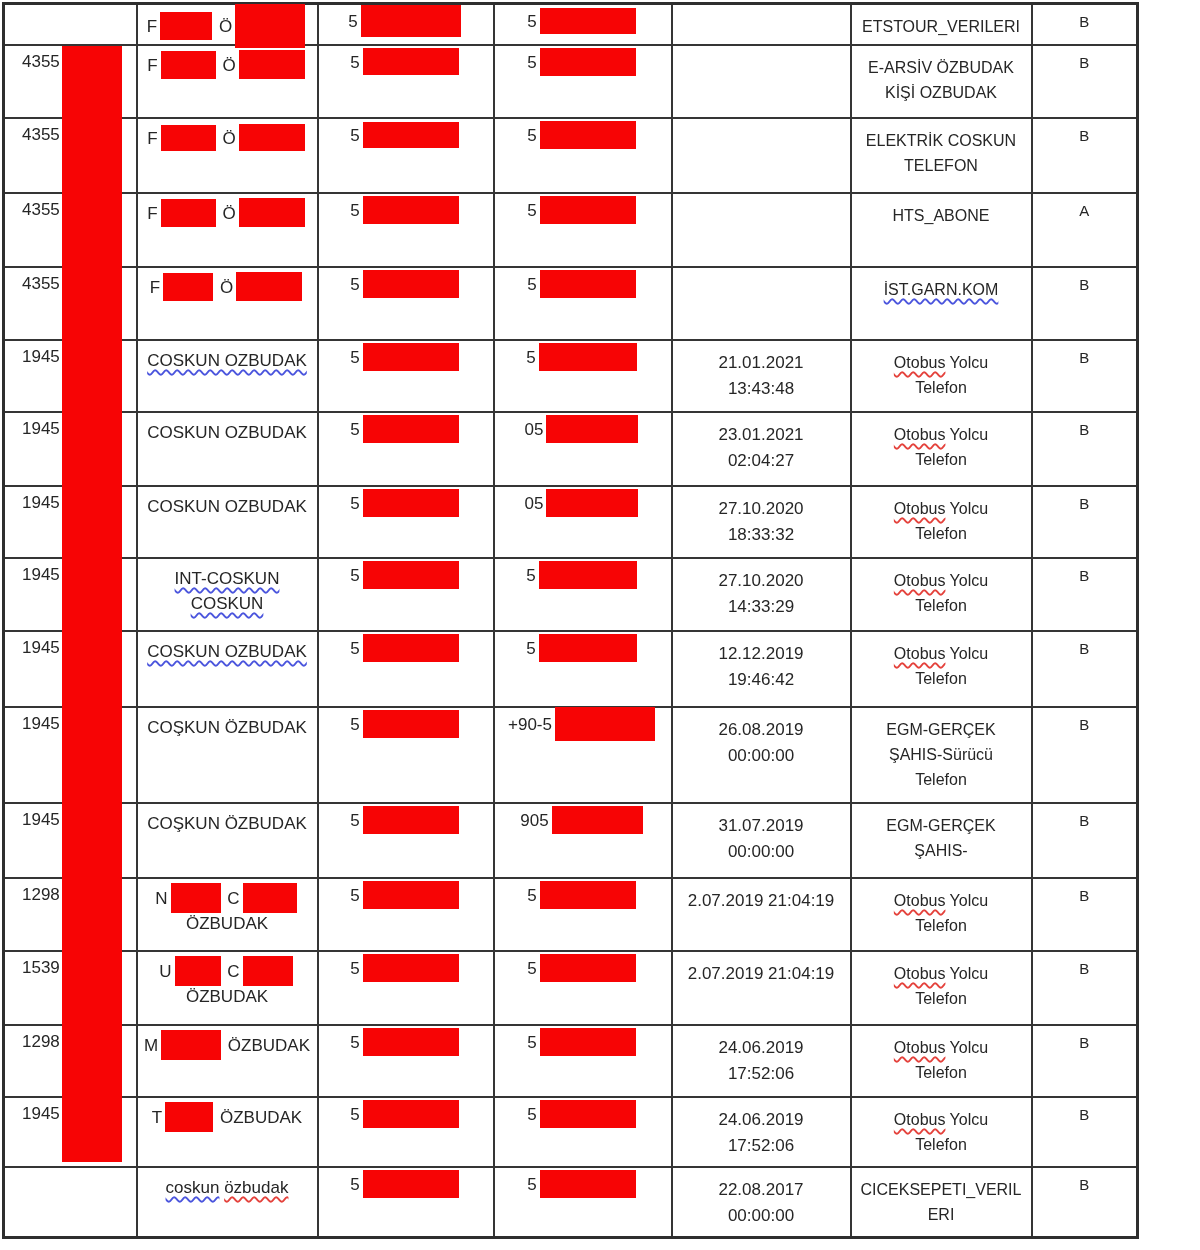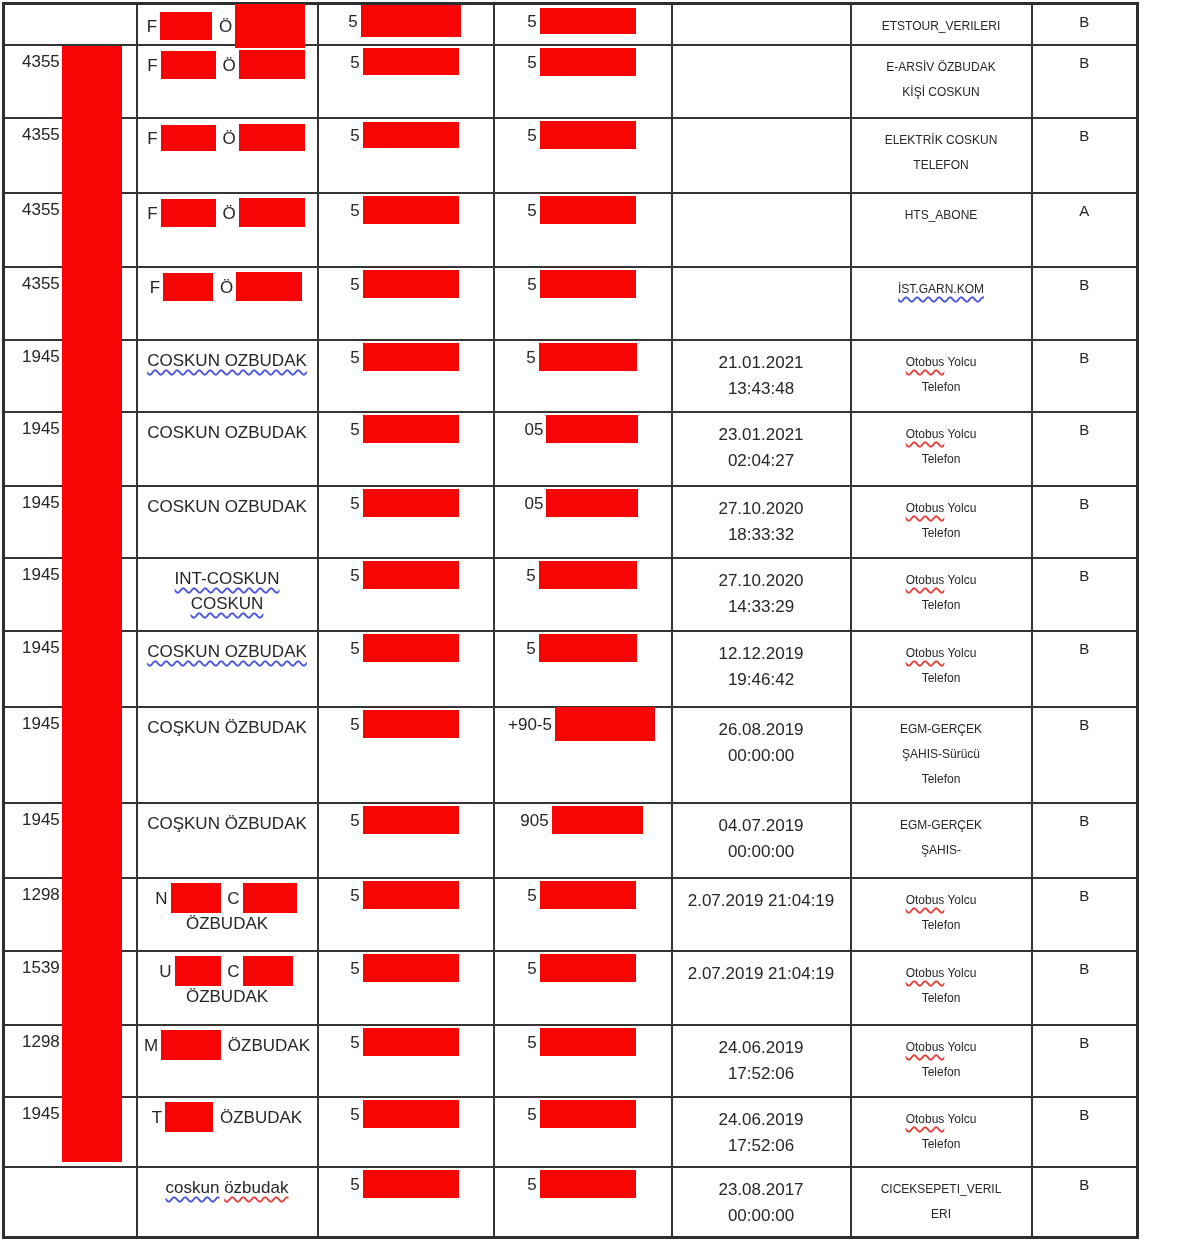--- a/index.html
+++ b/index.html
@@ -10,21 +10,21 @@
   .page{position:relative;width:1200px;height:1250px;background:#ffffff;
         font-family:"Liberation Sans",sans-serif;color:var(--text);overflow:hidden;}
   table.doc{border-collapse:collapse;table-layout:fixed;position:absolute;left:2px;top:2px;
         width:1134px;border:3px solid #2e2e2e;}
   td{border:2px solid var(--border);vertical-align:top;padding:6px 2px 0 2px;text-align:center;
      color:var(--text);overflow:visible;}
   td.id-cell{text-align:left;padding-left:17px;font-size:17px;position:relative;}
   td.name-cell{font-size:17px;line-height:25px;padding-top:7px;}
   td.phone-cell{font-size:17px;padding-top:7px;white-space:nowrap;}
   td.date-cell{font-size:17px;line-height:26px;padding-top:9px;}
-  td.src-cell{font-size:12px;line-height:25px;padding-top:9px;}
+  td.src-cell{font-size:16px;line-height:25px;padding-top:9px;}
   td.grade-cell{font-size:15px;padding-top:8px;}
   .rbox{display:inline-block;background:var(--red);vertical-align:middle;
         margin:-8px 2px -4px 3px;}
   .sq-blue{text-decoration:underline wavy var(--sq-blue) 2px;text-underline-offset:3px;}
   .sq-red{text-decoration:underline wavy var(--sq-red) 2px;text-underline-offset:3px;}
   .redaction-bar{position:absolute;left:62px;top:46px;width:60px;height:1116px;
         background:var(--red);z-index:4;}
   .sliver{position:absolute;left:114px;top:8px;width:7px;height:18px;overflow:hidden;}
   .sliver>span{display:inline-block;margin-left:-7px;font-size:17px;}
   .line{display:block;}
@@ -60,21 +60,21 @@
         <tr style="height: 73px;">
           <td class="id-cell"><span>4355</span><span class="sliver"><span>0</span></span></td>
           <td class="name-cell">
             <div class="line"><span>F</span><span class="rbox" style="width: 55px; height: 28px;"></span><span> Ö</span><span class="rbox" style="width: 66px; height: 29px;"></span></div>
           </td>
           <td class="phone-cell"><span>5</span><span class="rbox" style="width: 96px; height: 27px;"></span></td>
           <td class="phone-cell"><span>5</span><span class="rbox" style="width: 96px; height: 28px;"></span></td>
           <td class="date-cell"></td>
           <td class="src-cell">
             <div class="line"><span>E-ARSİV ÖZBUDAK</span></div>
-            <div class="line"><span>KİŞİ COSKUN</span></div>
+            <div class="line"><span>KİŞİ OZBUDAK</span></div>
           </td>
           <td class="grade-cell"><span>B</span></td>
         </tr>
         <tr style="height: 75px;">
           <td class="id-cell"><span>4355</span><span class="sliver"><span>0</span></span></td>
           <td class="name-cell">
             <div class="line"><span>F</span><span class="rbox" style="width: 55px; height: 26px;"></span><span> Ö</span><span class="rbox" style="width: 66px; height: 27px;"></span></div>
           </td>
           <td class="phone-cell"><span>5</span><span class="rbox" style="width: 96px; height: 26px;"></span></td>
           <td class="phone-cell"><span>5</span><span class="rbox" style="width: 96px; height: 28px;"></span></td>
@@ -216,21 +216,21 @@
           <td class="grade-cell"><span>B</span></td>
         </tr>
         <tr style="height: 75px;">
           <td class="id-cell"><span>1945</span><span class="sliver"><span>0</span></span></td>
           <td class="name-cell">
             <div class="line"><span>COŞKUN ÖZBUDAK</span></div>
           </td>
           <td class="phone-cell"><span>5</span><span class="rbox" style="width: 96px; height: 28px;"></span></td>
           <td class="phone-cell"><span>905</span><span class="rbox" style="width: 91px; height: 28px;"></span></td>
           <td class="date-cell">
-            <div class="line">04.07.2019</div>
+            <div class="line">31.07.2019</div>
             <div class="line">00:00:00</div>
           </td>
           <td class="src-cell">
             <div class="line"><span>EGM-GERÇEK</span></div>
             <div class="line"><span>ŞAHIS-</span></div>
           </td>
           <td class="grade-cell"><span>B</span></td>
         </tr>
         <tr style="height: 73px;">
           <td class="id-cell"><span>1298</span><span class="sliver"><span>0</span></span></td>
@@ -301,21 +301,21 @@
           <td class="grade-cell"><span>B</span></td>
         </tr>
         <tr style="height: 70px;">
           <td class="id-cell"><span></span></td>
           <td class="name-cell">
             <div class="line"><span class="sq-blue">coskun</span><span> </span><span class="sq-red">özbudak</span></div>
           </td>
           <td class="phone-cell"><span>5</span><span class="rbox" style="width: 96px; height: 28px;"></span></td>
           <td class="phone-cell"><span>5</span><span class="rbox" style="width: 96px; height: 28px;"></span></td>
           <td class="date-cell">
-            <div class="line">23.08.2017</div>
+            <div class="line">22.08.2017</div>
             <div class="line">00:00:00</div>
           </td>
           <td class="src-cell">
             <div class="line"><span>CICEKSEPETI_VERIL</span></div>
             <div class="line"><span>ERI</span></div>
           </td>
           <td class="grade-cell"><span>B</span></td>
         </tr>
       </tbody>
   </table>

